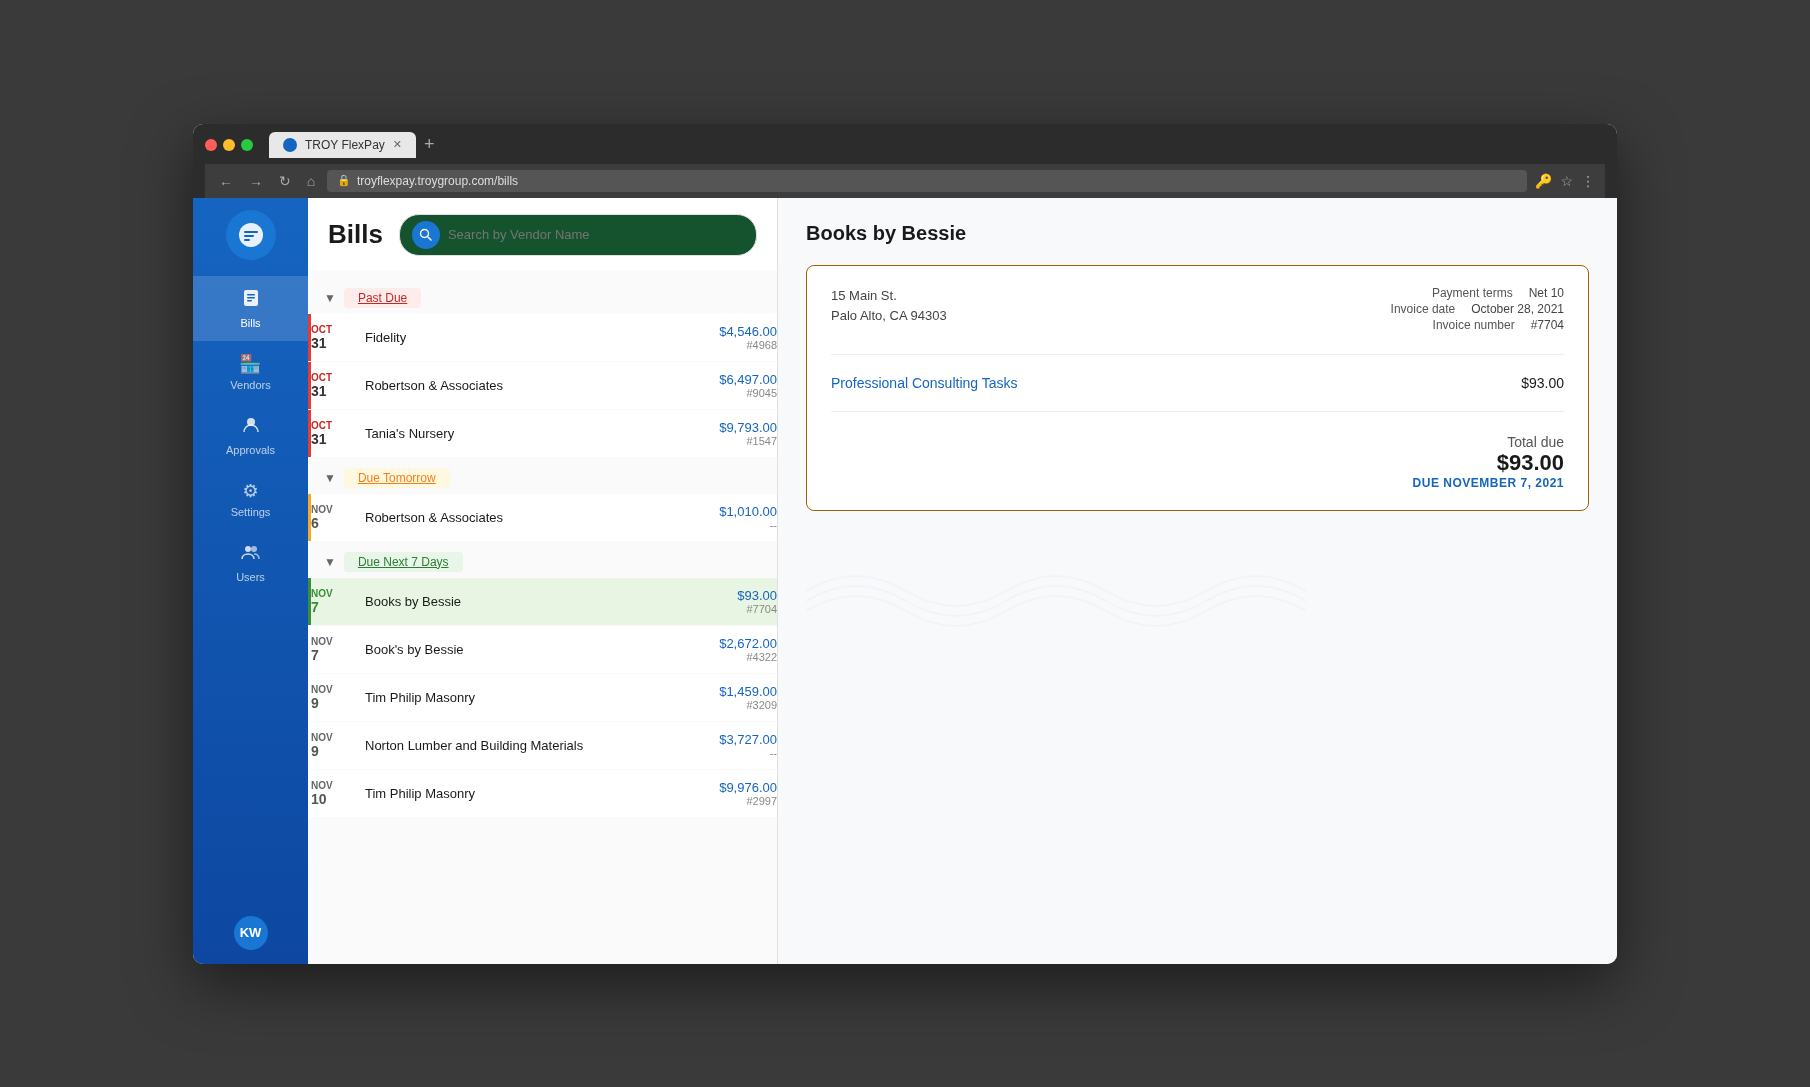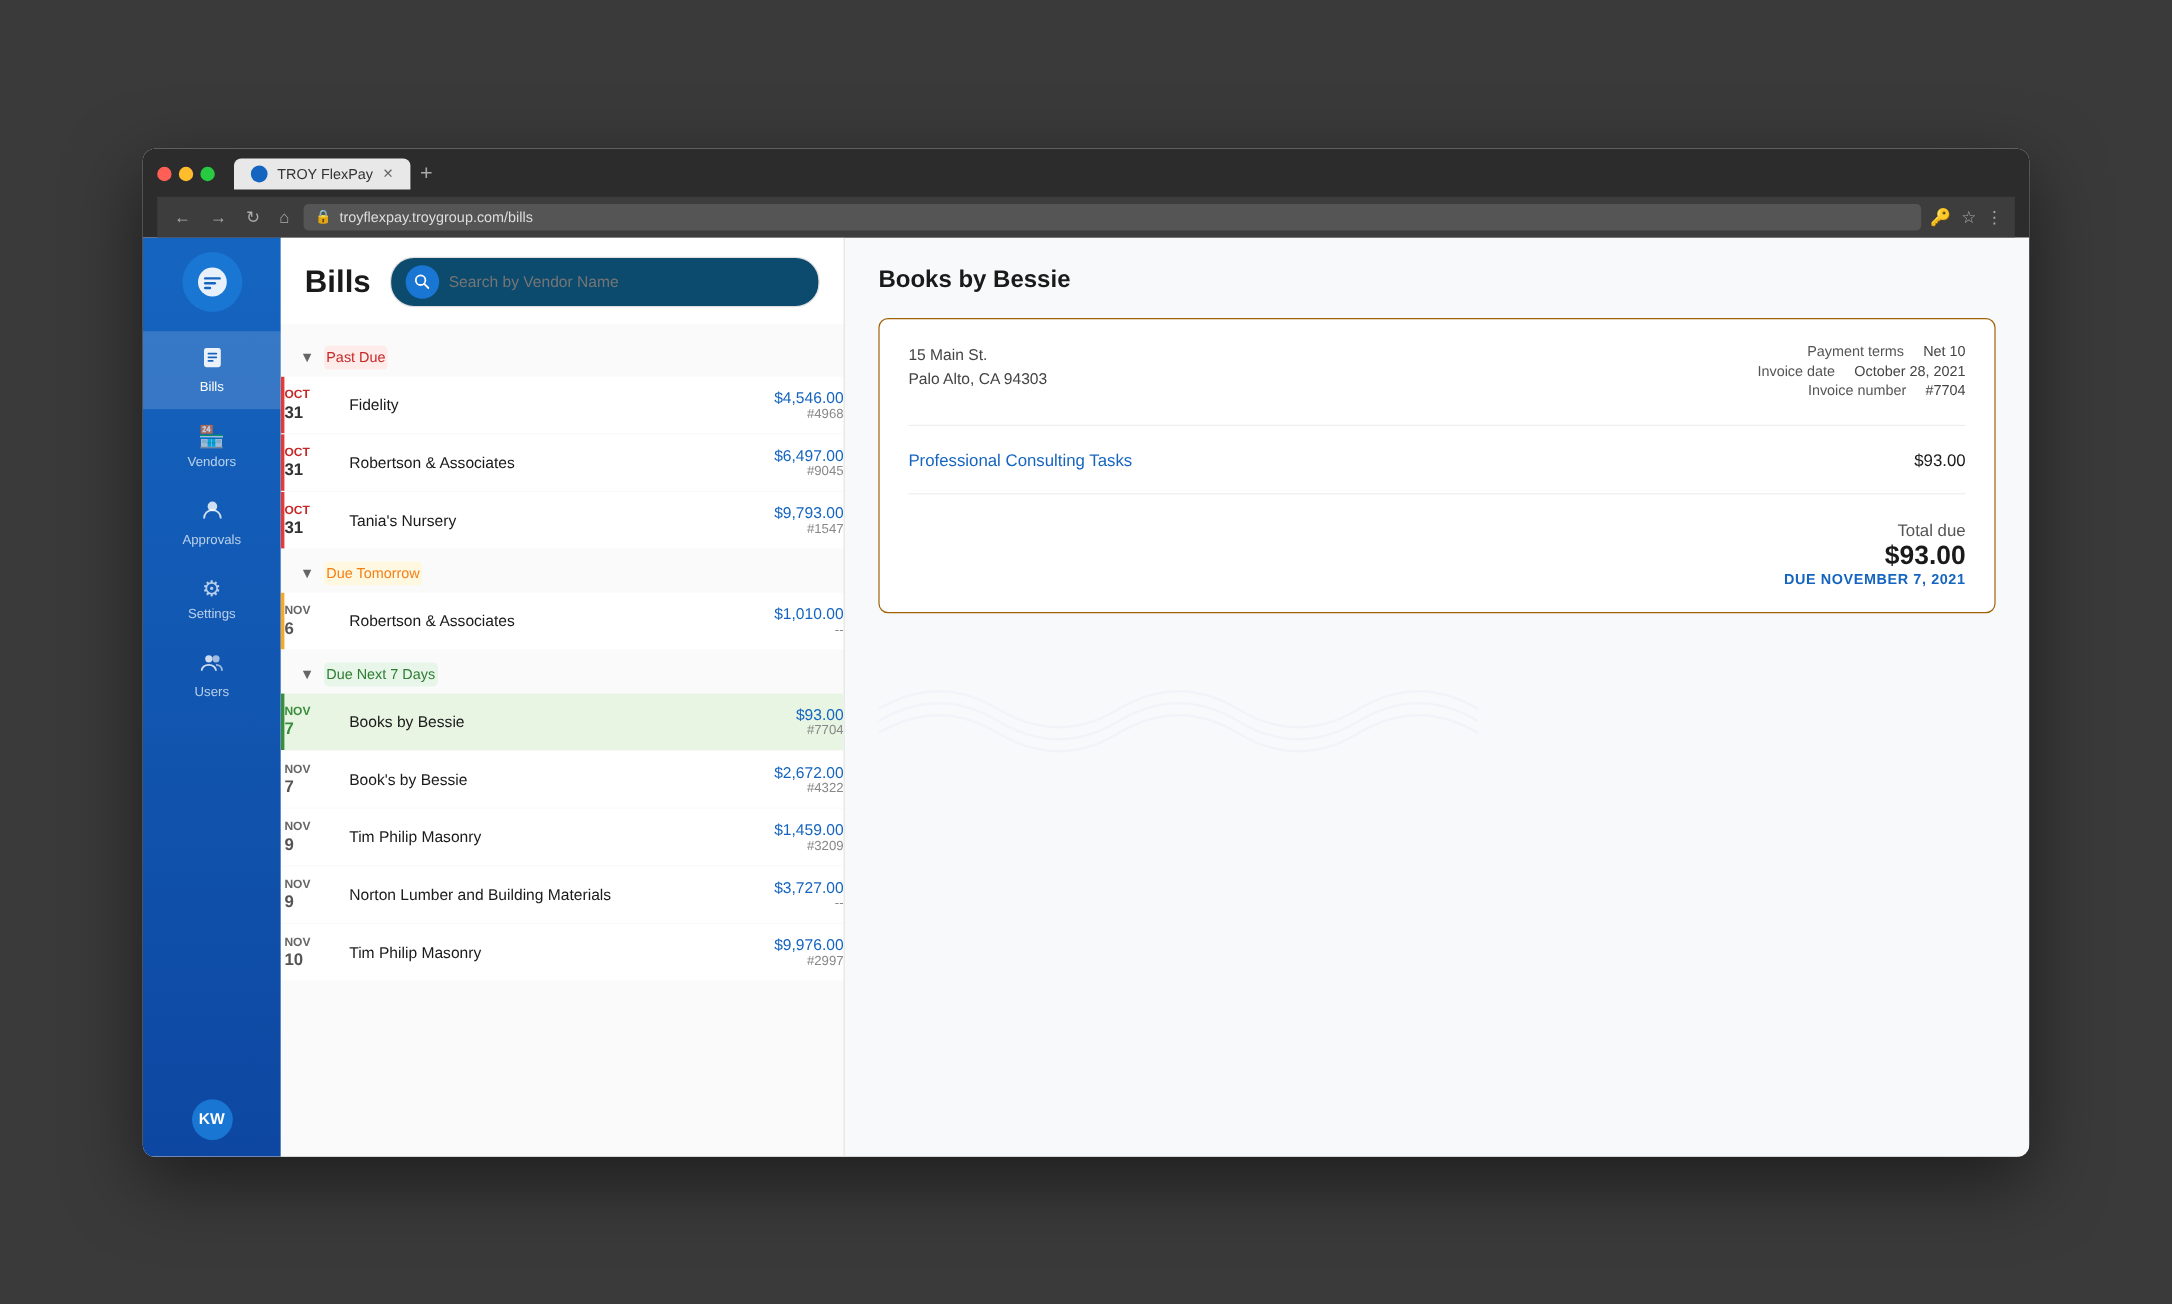--- a/index.html
+++ b/index.html
@@ -1,19 +1,19 @@
 <!DOCTYPE html>
 <html><head>
   <meta charset="utf-8">
   <style>
     * { box-sizing: border-box; margin: 0; padding: 0; }
     body { font-family: -apple-system, BlinkMacSystemFont, 'Segoe UI', sans-serif; background: #3a3a3a; display: flex; justify-content: center; align-items: center; min-height: 100vh; }
 
     .browser-window {
-      width: 1572px;
+      width: 1424px;
       height: 840px;
       background: #f0f0f0;
       border-radius: 10px;
       overflow: hidden;
       box-shadow: 0 20px 60px rgba(0,0,0,0.5);
       display: flex;
       flex-direction: column;
     }
 
     
@@ -139,21 +139,21 @@
     }
     .bills-title {
       font-size: 26px;
       font-weight: 600;
       color: #1a1a1a;
     }
     .search-box {
       flex: 1;
       display: flex;
       align-items: center;
-      background: #0c4a6e;
+      background: #14532d;
       border: 1px solid #e0e0e0;
       border-radius: 20px;
       padding: 6px 12px;
       gap: 8px;
     }
     .search-icon-circle {
       width: 28px;
       height: 28px;
       background: #1976d2;
       border-radius: 50%;
@@ -194,24 +194,25 @@
 
     .section-header {
       display: flex;
       align-items: center;
       gap: 8px;
       padding: 10px 16px 6px;
       cursor: pointer;
     }
     .section-toggle { color: #666; font-size: 12px; }
     .section-badge {
-      padding: 3px 2px;
+      padding: 3px 14px;
       border-radius: 4px;
       font-size: 12px;
       font-weight: 500;
+      text-decoration: underline;
     }
     .badge-red { background: #fdecea; color: #c62828; }
     .badge-yellow { background: #fff8e1; color: #f57f17; }
     .badge-gray { background: #e8f5e9; color: #2e7d32; }
 
     .bill-item {
       display: flex;
       align-items: center;
       padding: 10px 0;
       cursor: pointer;

